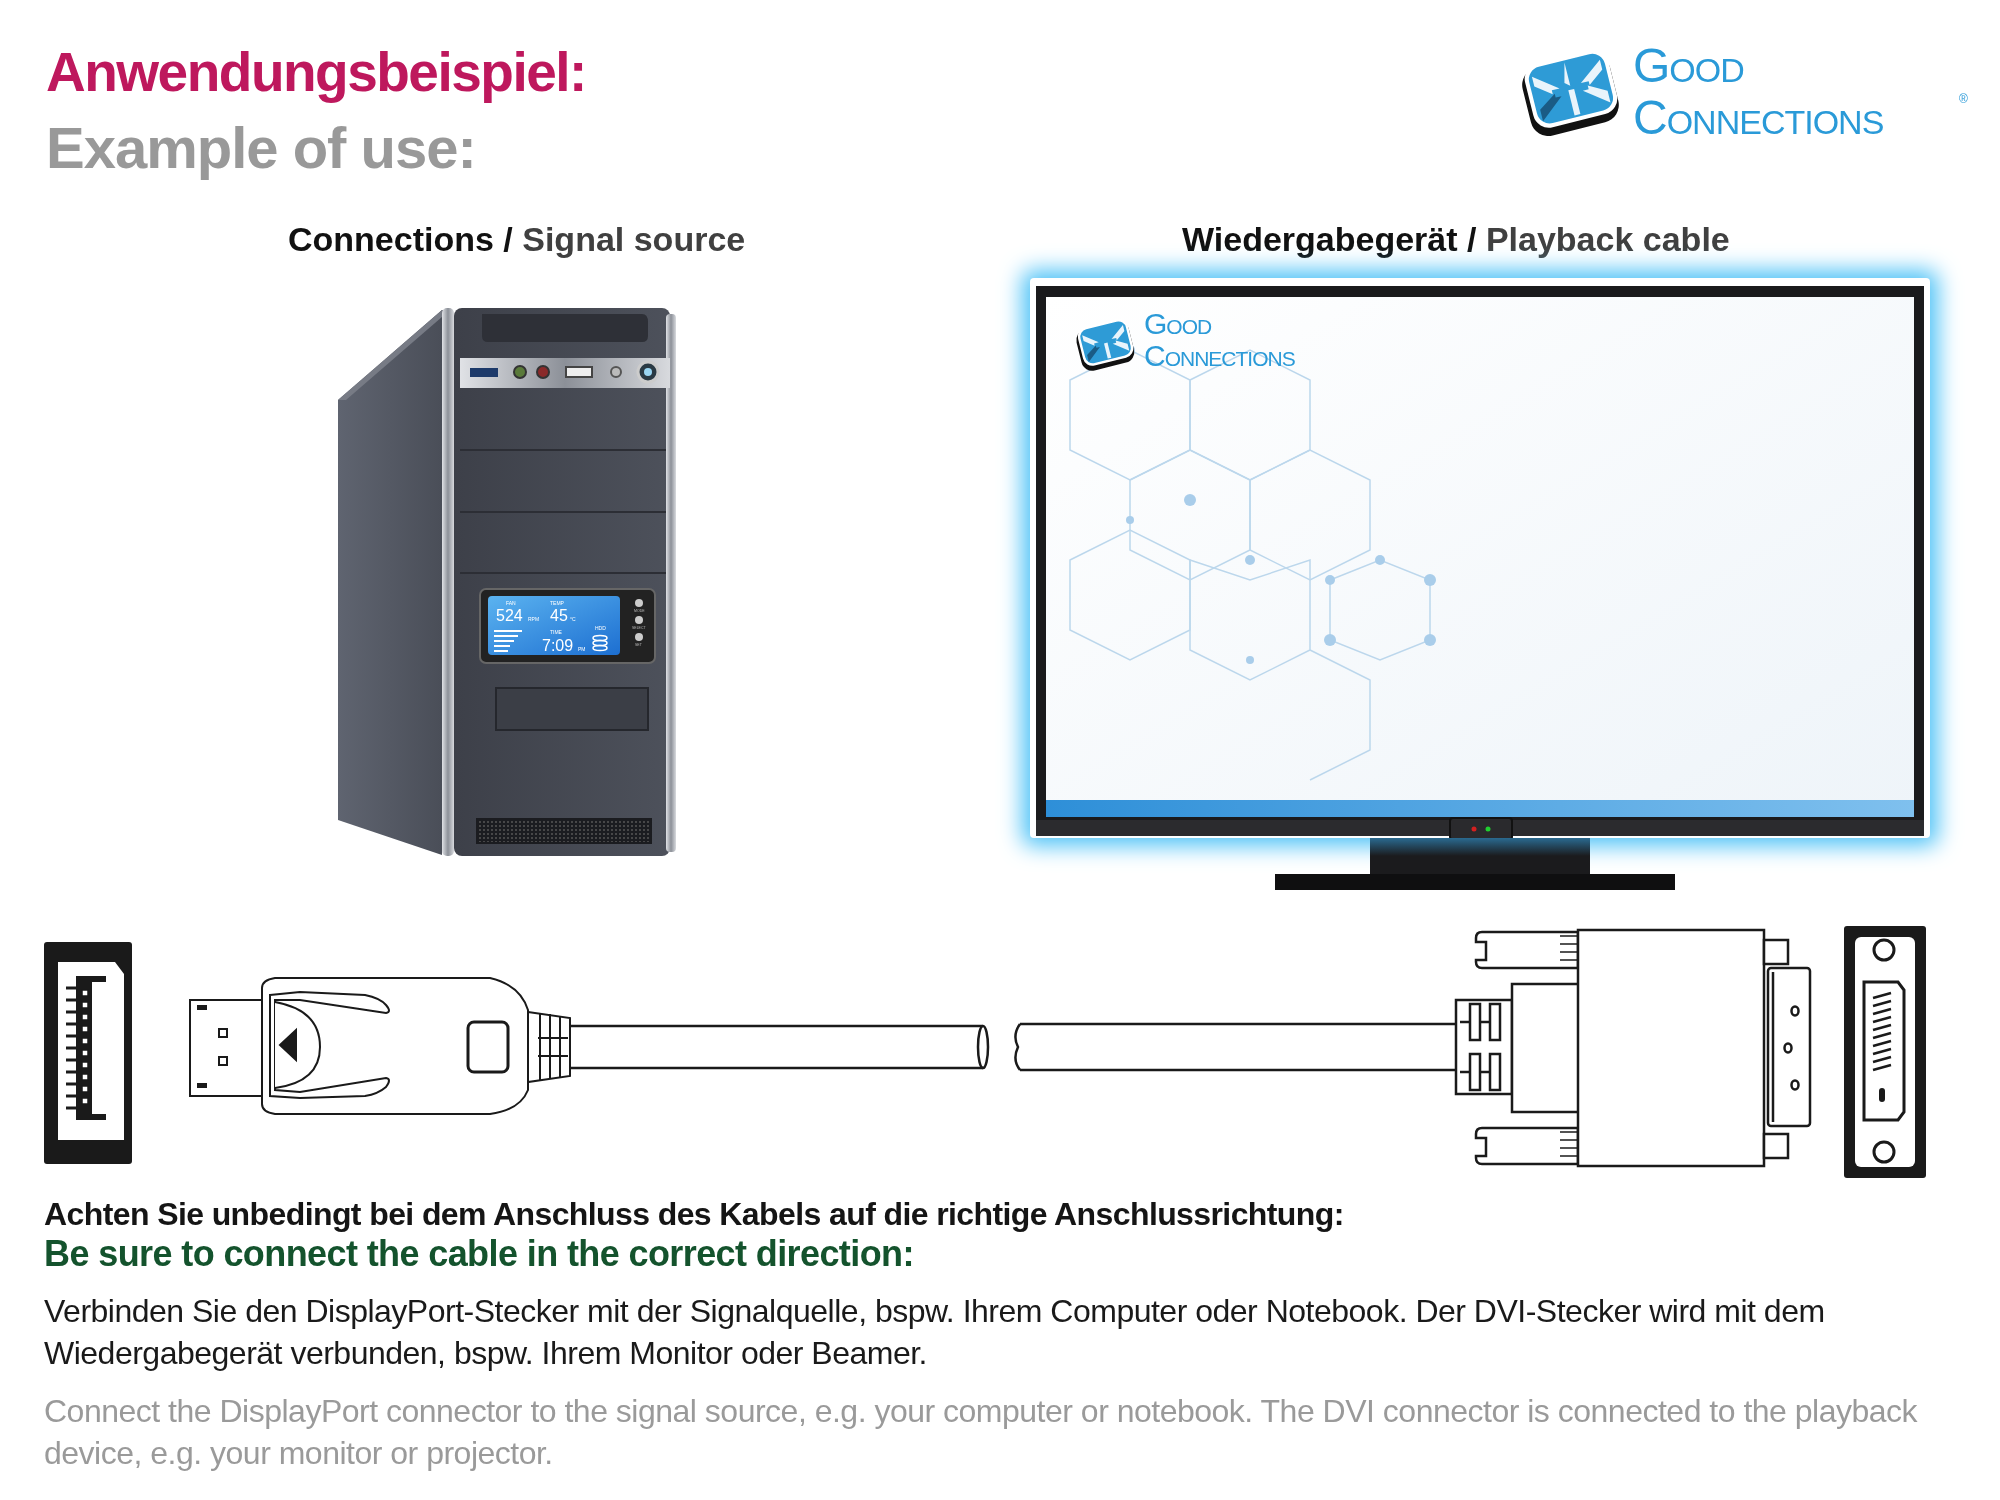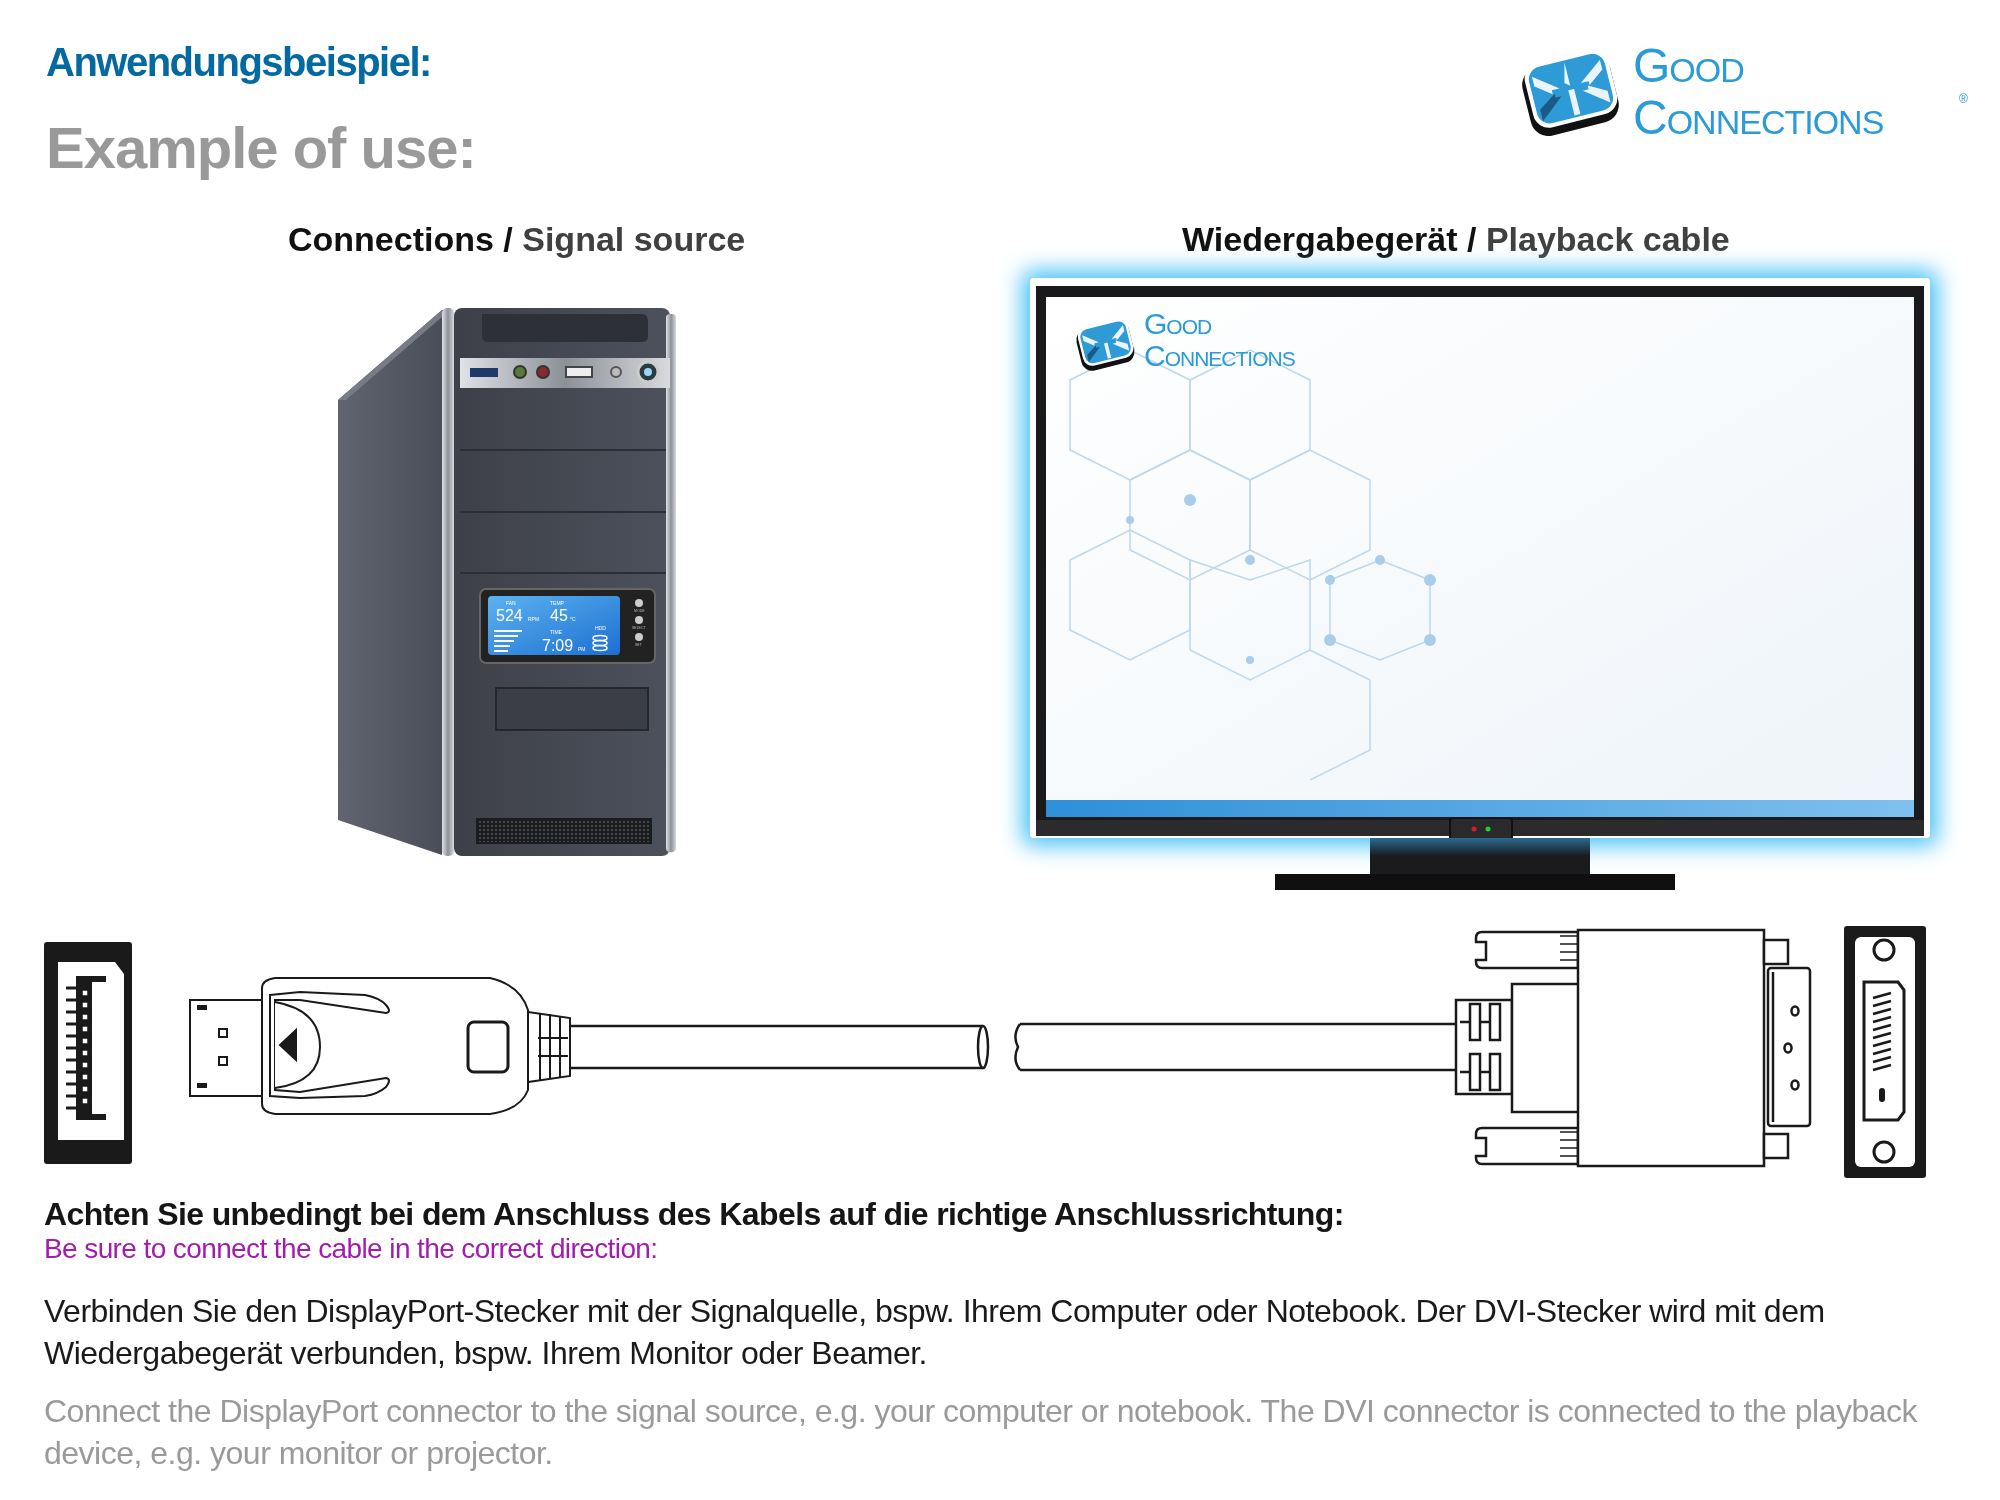--- a/index.html
+++ b/index.html
@@ -1,30 +1,30 @@
 <!DOCTYPE html>
 <html><head>
 <meta charset="utf-8">
 <style>
   html,body{margin:0;padding:0;background:#fff;}
   body{width:2000px;height:1500px;position:relative;overflow:hidden;font-family:"Liberation Sans","DejaVu Sans",sans-serif;}
   .abs{position:absolute;}
-  .title-de{left:46px;top:40px;font-size:40px;font-weight:bold;color:#0369a1;letter-spacing:-1.5px;white-space:nowrap;}
+  .title-de{left:46px;top:40px;font-size:55px;font-weight:bold;color:#be185d;letter-spacing:-1.5px;white-space:nowrap;}
   .title-en{left:46px;top:114px;font-size:58px;font-weight:bold;color:#999;letter-spacing:-1px;white-space:nowrap;}
   .logo{left:1515px;top:38px;width:460px;height:110px;}
   .logo-text{position:absolute;left:118px;top:2px;color:#2a9ad8;font-size:48px;line-height:52px;letter-spacing:-1px;white-space:nowrap;font-variant:small-caps;}
   .logo-reg{position:absolute;left:444px;top:54px;font-size:12px;color:#2a9ad8;}
   .caption{font-size:34px;white-space:nowrap;}
   .caption .de{color:#111;font-weight:bold;}
   .caption .sep{color:#111;font-weight:bold;}
   .caption .en{color:#404040;font-weight:bold;}
   .cap-left{left:288px;top:220px;}
   .cap-right{left:1182px;top:220px;}
   .warn-de{left:44px;top:1196px;font-size:32px;font-weight:bold;color:#151515;white-space:nowrap;letter-spacing:-0.6px;}
-  .warn-en{left:44px;top:1233px;font-size:28px;font-weight:normal;color:#a21caf;white-space:nowrap;letter-spacing:-0.6px;}
+  .warn-en{left:44px;top:1233px;font-size:36px;font-weight:bold;color:#14532d;white-space:nowrap;letter-spacing:-0.6px;}
   .para{left:44px;width:1940px;font-size:32px;line-height:42px;letter-spacing:-0.5px;}
   .para-de{top:1290px;color:#1a1a1a;}
   .para-en{top:1374px;color:#9a9a9a;margin-top:16px;}
   svg text{font-family:"Liberation Sans","DejaVu Sans",sans-serif;}
 </style>
 </head>
 <body>
 
 <div class="abs title-de">Anwendungsbeispiel:</div>
 <div class="abs title-en">Example of use:</div>

